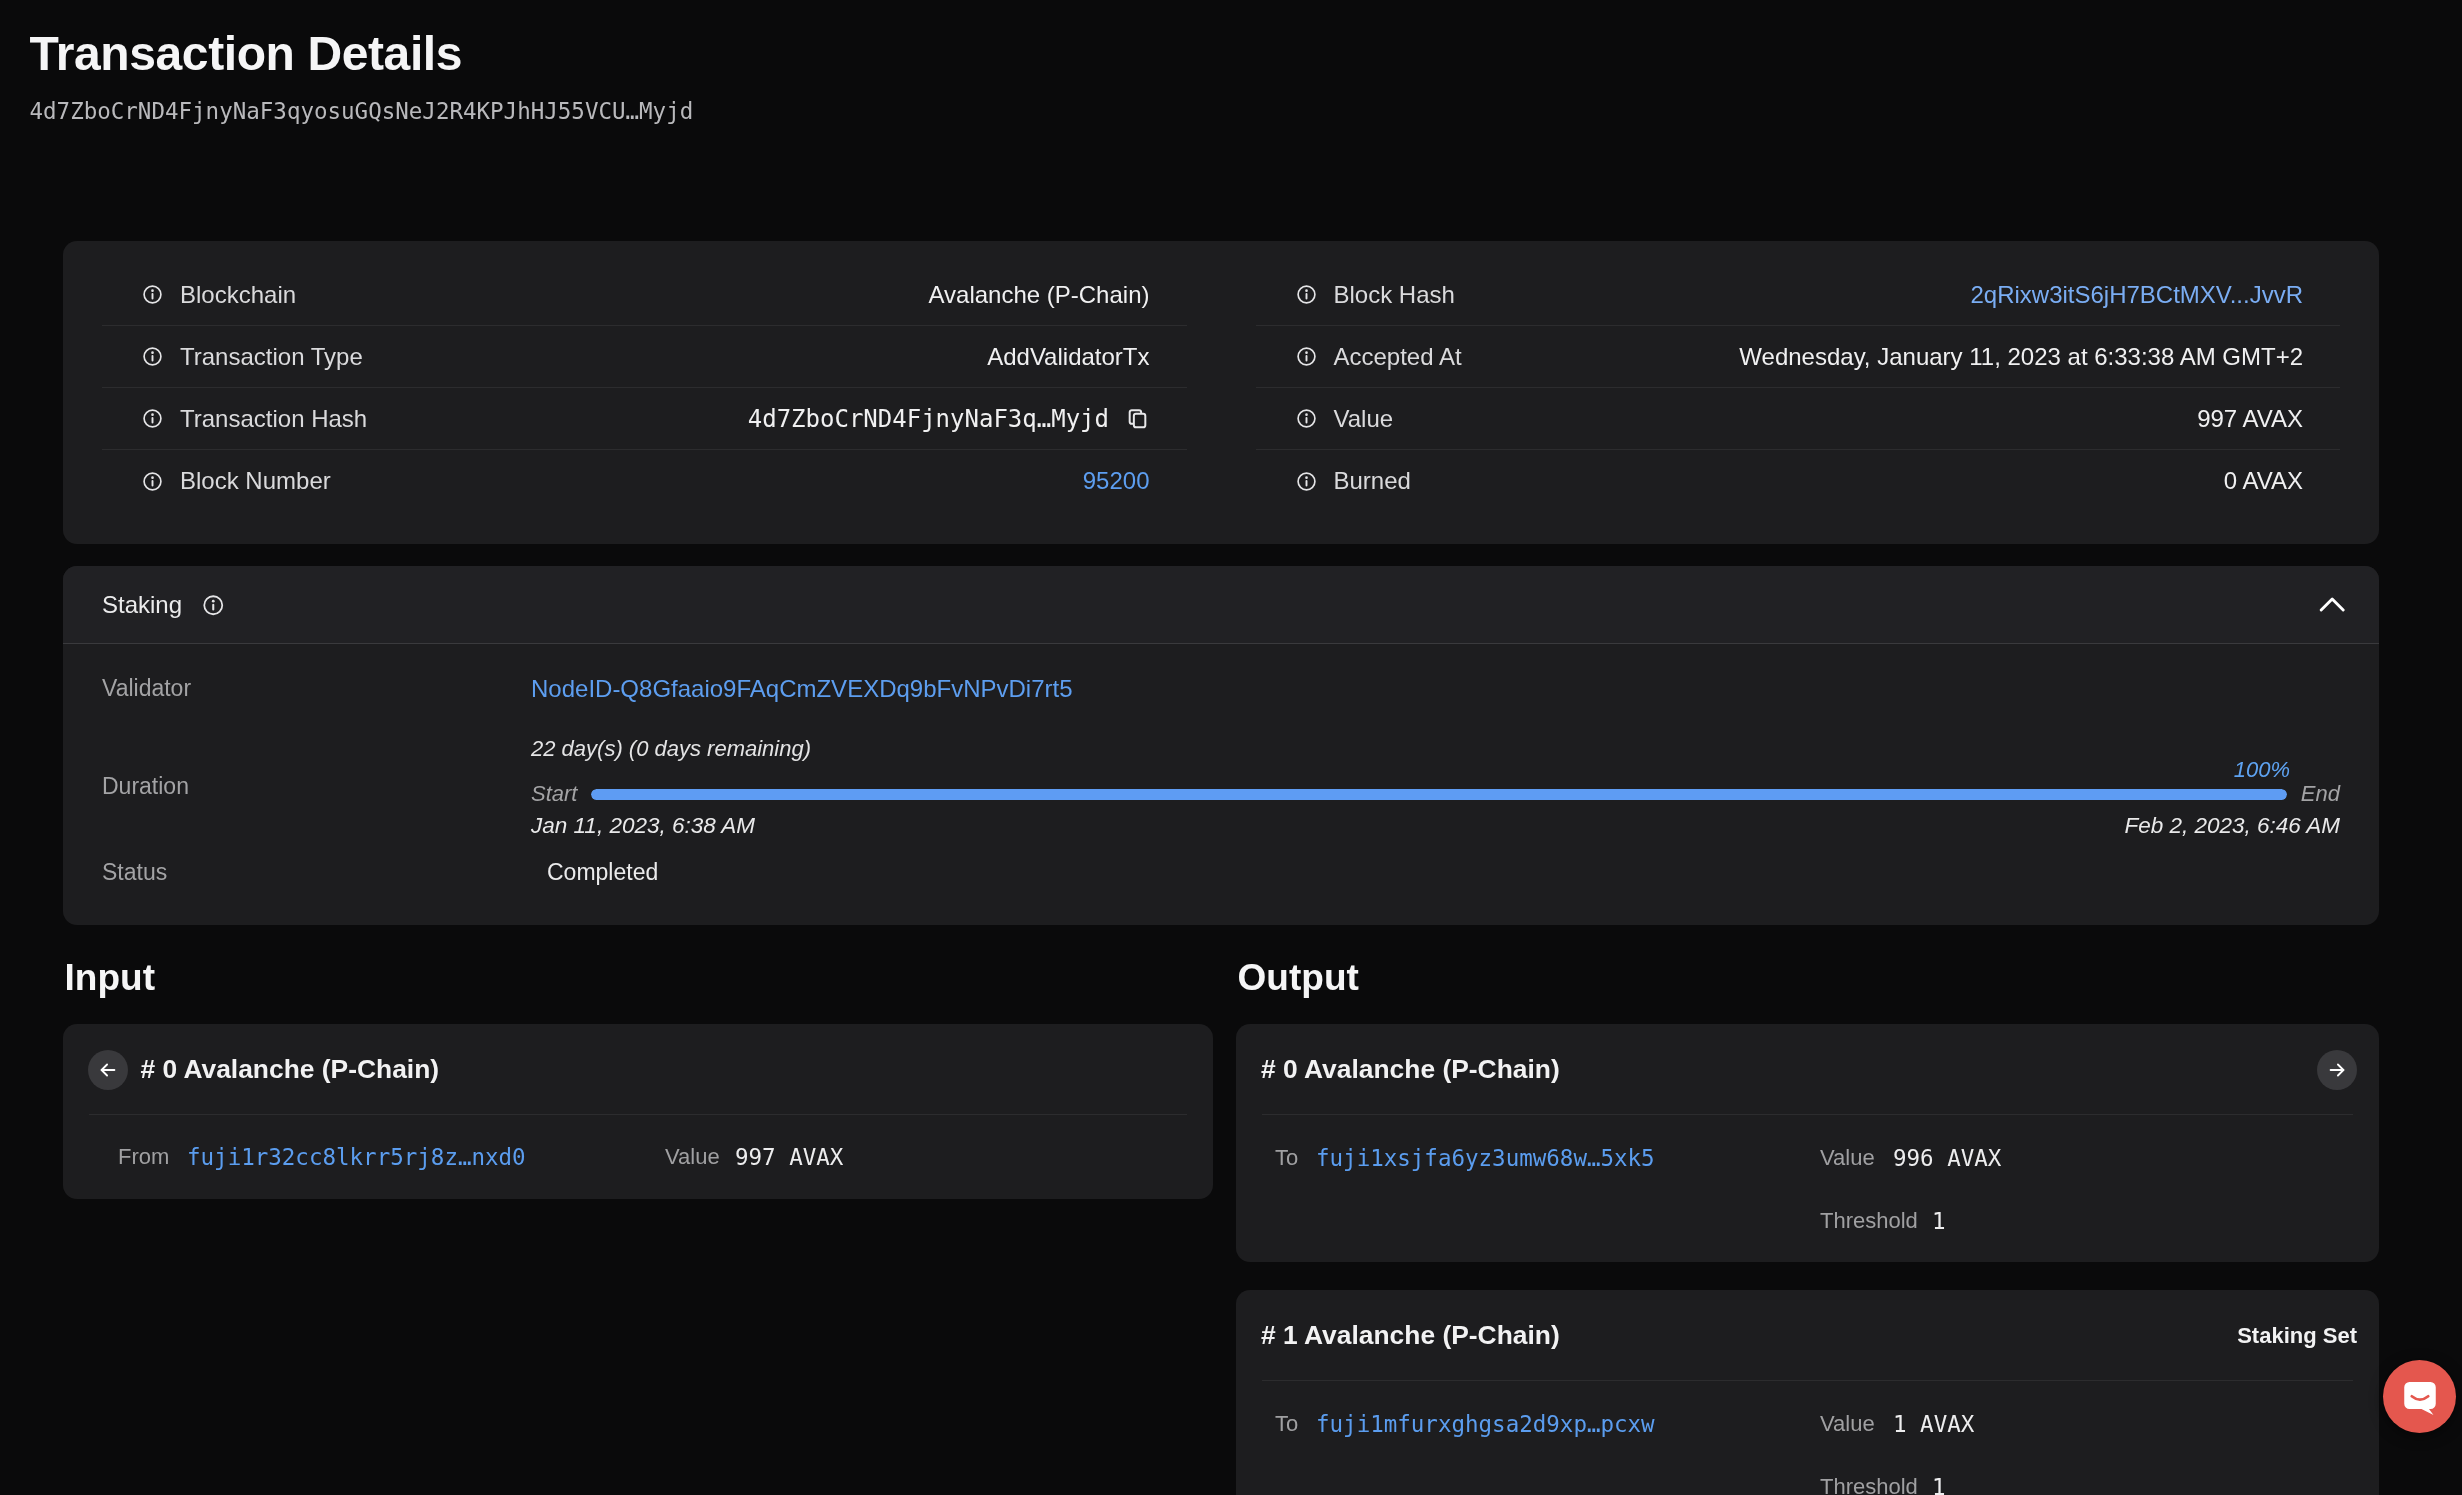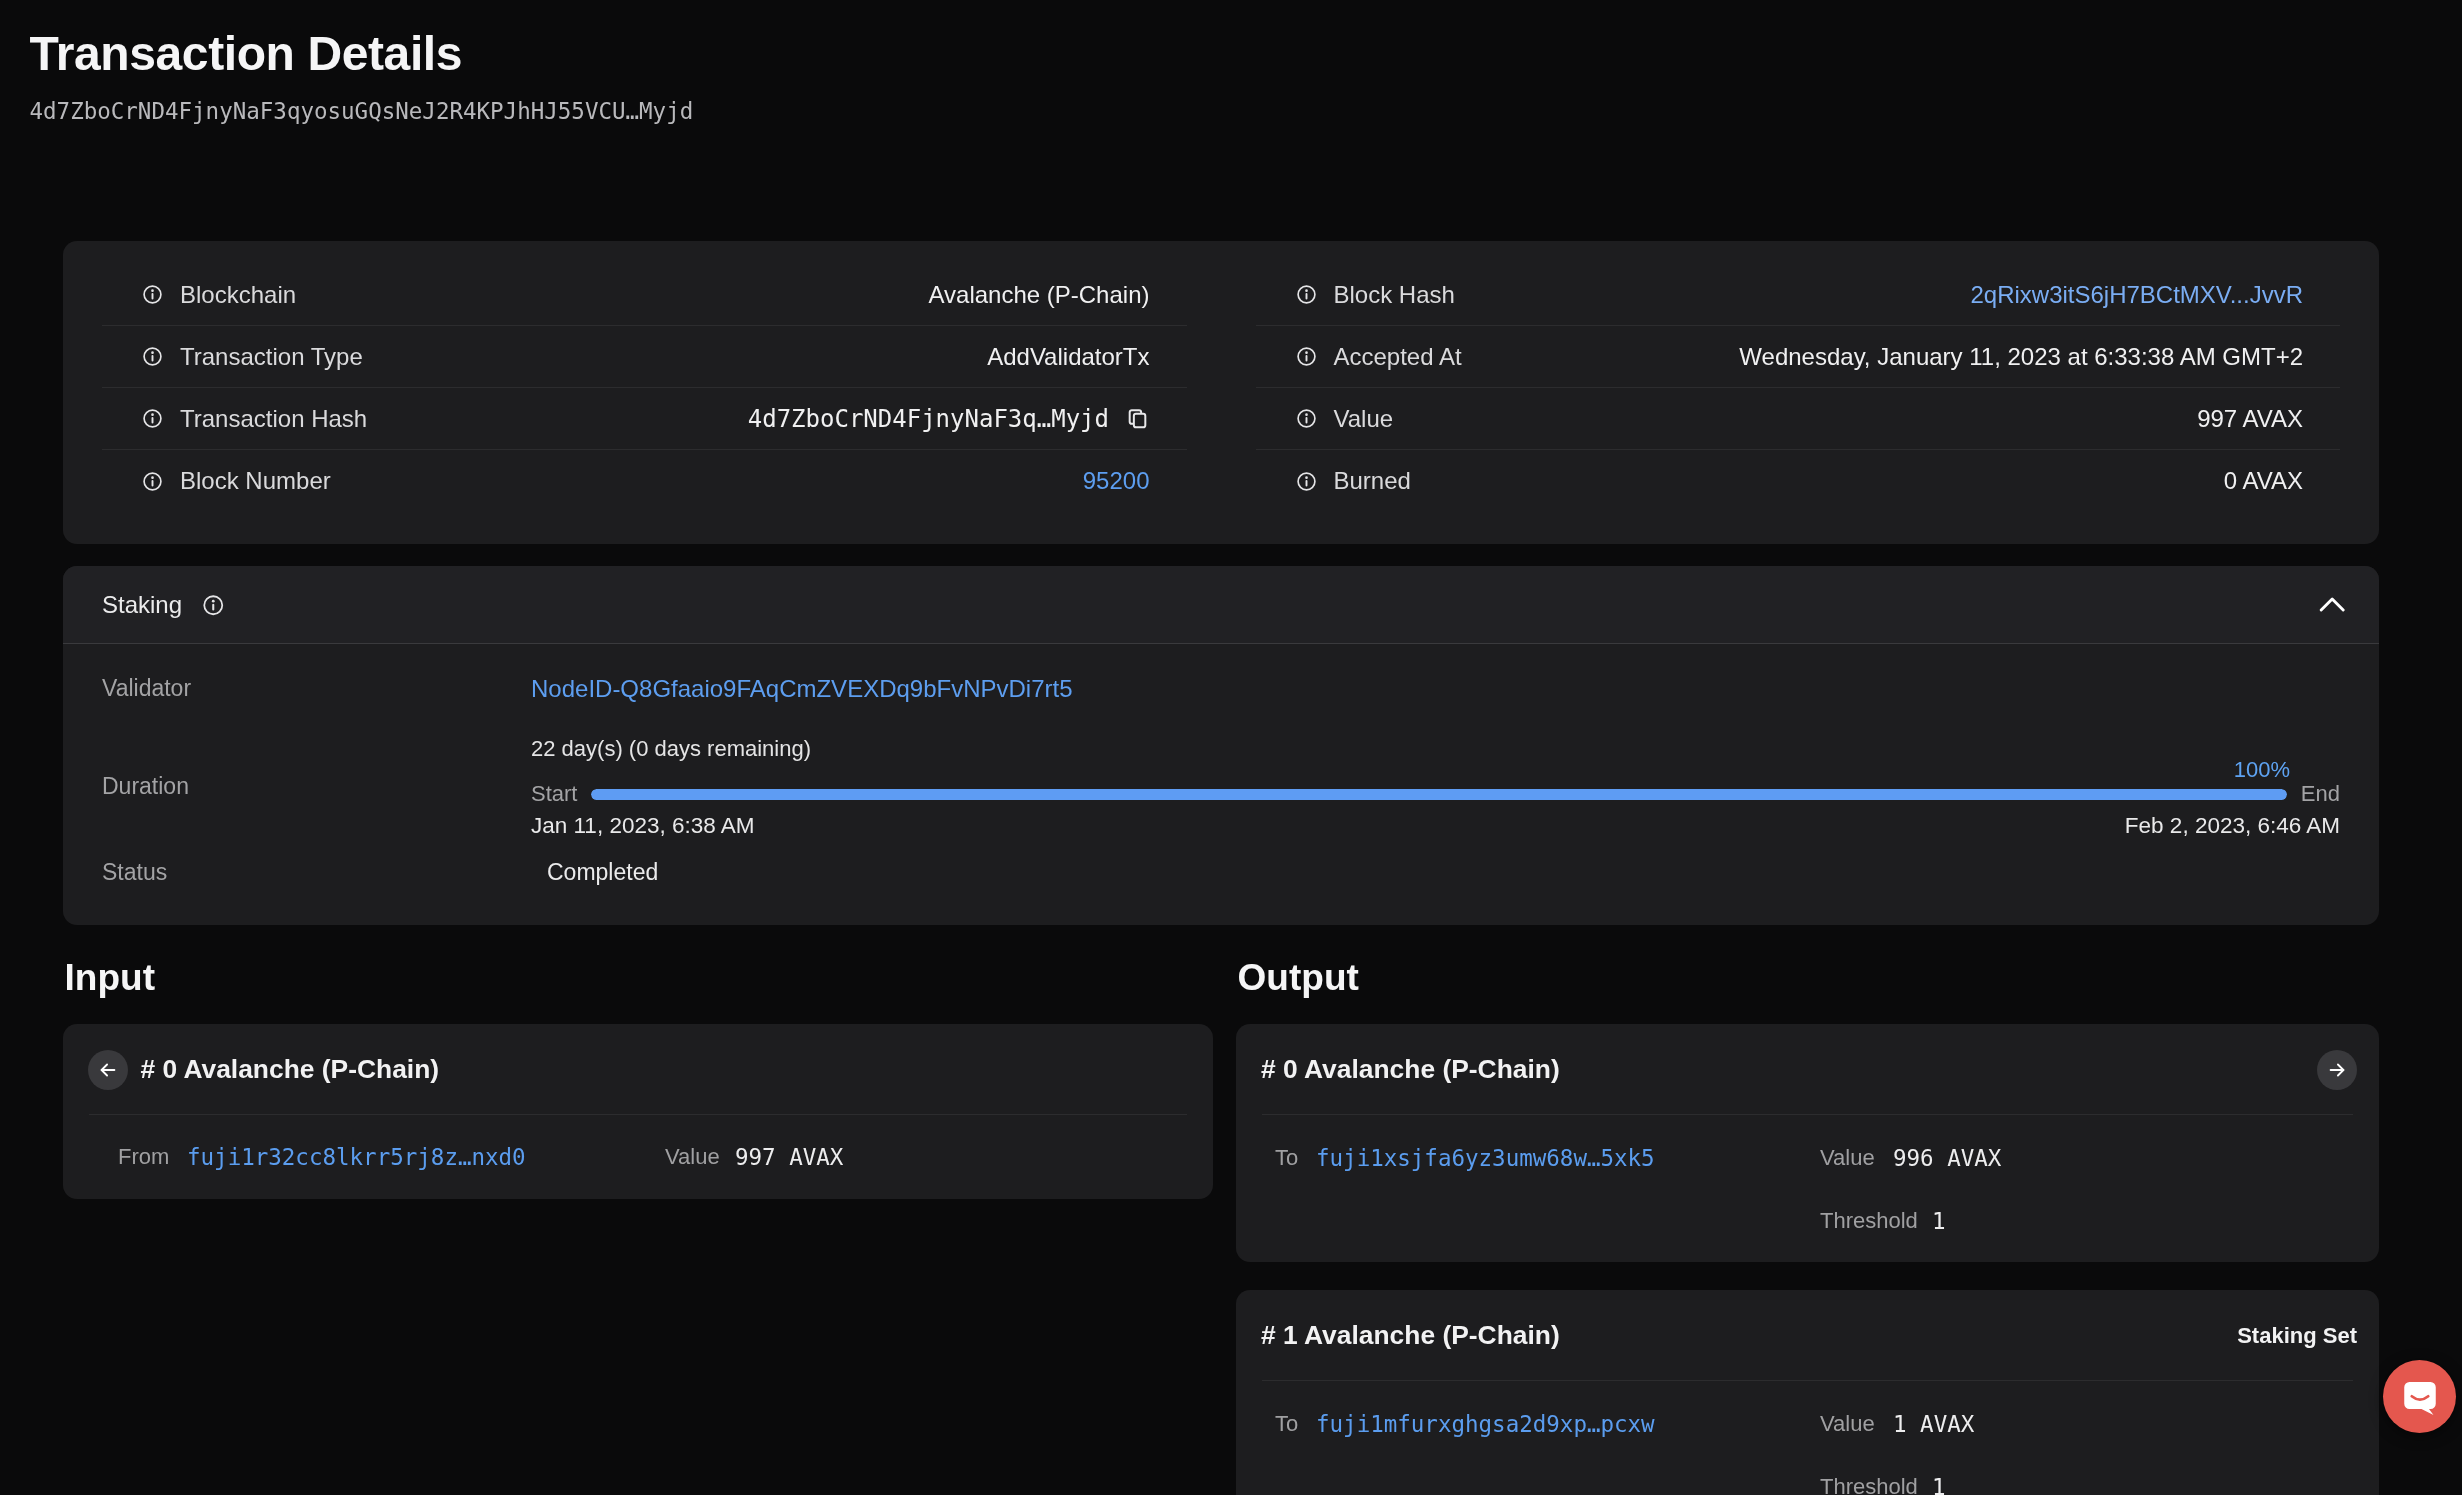--- a/index.html
+++ b/index.html
@@ -39,21 +39,21 @@
   .staking-title { font-size:24px; color:#ebebec; }
   .staking-header .icon-info { margin-left:20px; width:22.5px; height:22.5px; }
   .collapse-btn { margin-left:auto; background:none; border:none; cursor:pointer; color:#fff; display:flex; align-items:center; }
   .collapse-btn svg { width:26.4px; height:17px; }
   .staking-body { padding:31px 39px 0 39px; background:#1d1d1f; }
   .s-label { width:429px; flex:0 0 auto; font-size:23px; color:#a3a3a5; }
   .s-row { display:flex; align-items:flex-start; }
   .s-row.validator { margin-bottom:33px; }
   .s-row.validator .link { font-size:24px; }
   .dur-label { padding-top:37px; }
-  .dur-content { flex:1 1 auto; position:relative; min-width:0; }
+  .dur-content { flex:1 1 auto; position:relative; min-width:0;font-style:italic; }
   .dur-text { font-size:22px; color:#e4e4e5; margin-bottom:18.7px; }
   .dur-pct { position:absolute; top:21px; right:50px; font-size:22px; color:#5ea3f2; }
   .dur-bar-row { display:flex; align-items:center; height:26px; }
   .dur-end-label, .dur-start-label { font-size:22px; color:#a3a3a5; white-space:nowrap; }
   .progress-track { flex:1 1 auto; height:11px; border-radius:5.4px; margin:0 14px; background:#2a2a2c; overflow:hidden; }
   .progress-fill { height:100%; width:100%; background:#5e9cf3; border-radius:5.4px; }
   .dur-dates { display:flex; justify-content:space-between; margin-top:6.2px; font-size:22.5px; color:#e9e9ea; }
   .s-row.status { margin-top:20px; align-items:center;gap:16px; }
   .status-value { font-size:23px; color:#ebebec; }
 

